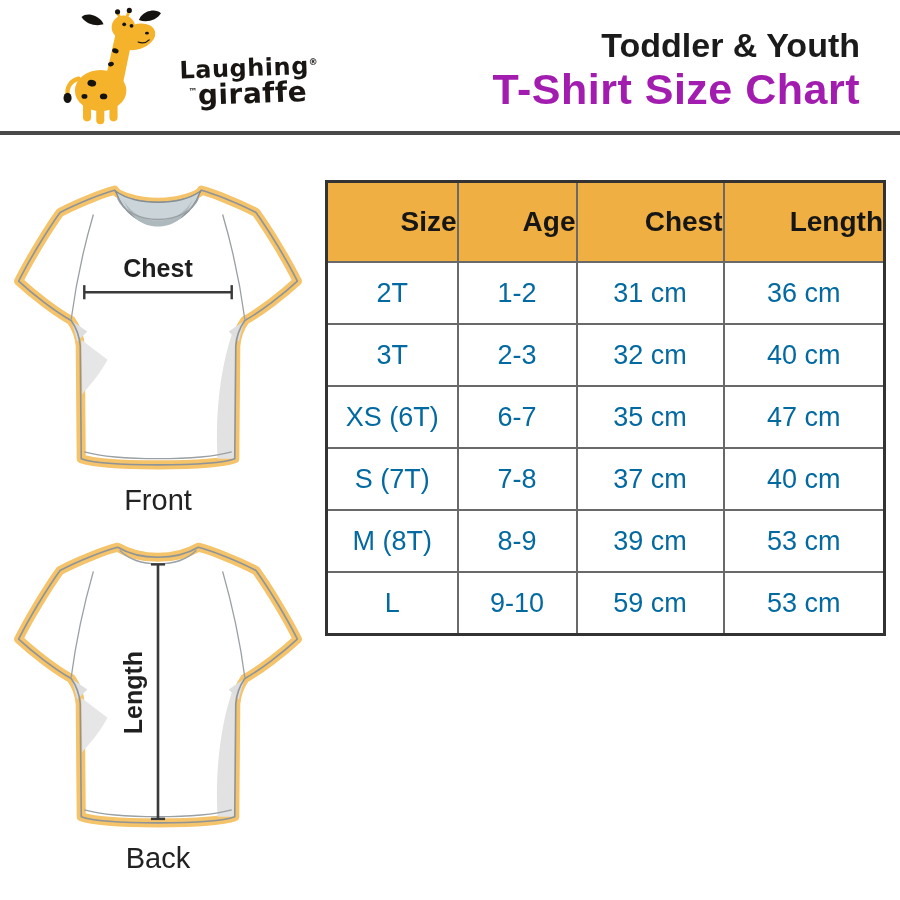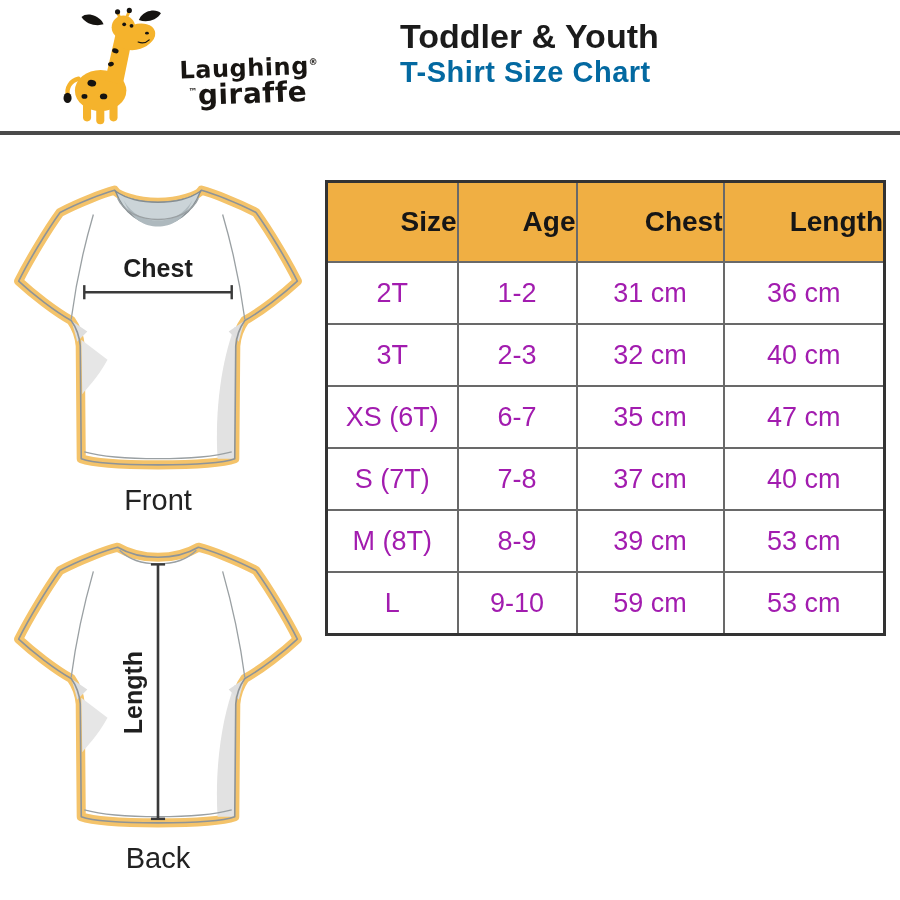--- a/index.html
+++ b/index.html
@@ -8,41 +8,41 @@
 
   
   #header{position:absolute;left:0;top:0;width:900px;height:131px;border-bottom:4px solid #4a4a4a;}
   #logo{position:absolute;left:58px;top:4px;width:260px;height:126px;}
   #logo svg{position:absolute;left:0;top:0;}
   .logo-text{position:absolute;left:122px;top:52px;transform:rotate(-2deg);
              font-family:"DejaVu Sans",sans-serif;font-weight:900;color:#181512;line-height:1.02;}
   .logo-line1{font-size:24px;letter-spacing:.5px;}
   .logo-line2{font-size:28px;margin-left:8px;letter-spacing:.5px;}
   .logo-text sup{font-size:9px;font-weight:700;vertical-align:super;}
-  #title-block{position:absolute;left:400px;top:17px;width:460px;text-align:left;line-height:1.15;}
+  #title-block{position:absolute;left:400px;top:26px;width:460px;text-align:right;line-height:1.15;}
   #title-line1{font-size:34px;font-weight:700;color:#1b1b1b;}
-  #title-line2{font-size:29px;font-weight:800;color:#0369a1;letter-spacing:.5px;}
+  #title-line2{font-size:43px;font-weight:800;color:#a21caf;letter-spacing:.5px;}
 
   
   .diagram{position:absolute;width:304px;}
   #front-diagram{left:6px;top:168px;}
   #back-diagram{left:6px;top:526px;}
   .measure-label{position:absolute;font-size:25px;font-weight:700;color:#1f1f1f;}
   #chest-label{left:0;right:0;top:86px;text-align:center;}
   #length-label{left:47px;top:152px;width:160px;text-align:center;transform:rotate(-90deg);}
   .diagram-caption{width:100%;text-align:center;font-size:29px;font-weight:400;color:#222;
                    margin-top:8px;}
 
   
   #size-table{position:absolute;left:325px;top:180px;border-collapse:collapse;table-layout:fixed;
               width:558px;background:#fff;border:3px solid #333;}
   #size-table th,#size-table td{border:2px solid #696969;text-align:center;vertical-align:middle;
               padding:0;}
   #size-table th{height:78px;font-size:28px;font-weight:700;color:#161616;background:#F0AF43;text-align:right;}
-  #size-table td{height:60px;font-size:27px;font-weight:400;color:#a21caf;}
+  #size-table td{height:60px;font-size:27px;font-weight:400;color:#0369a1;}
   col.c-size{width:131px;} col.c-age{width:119px;} col.c-chest{width:147px;} col.c-length{width:161px;}
 </style>
 </head>
 <body>
 
 <div id="page">
 
   <div id="header">
     <div id="logo">
       <svg width="125" height="126" viewBox="0 0 170 160">

